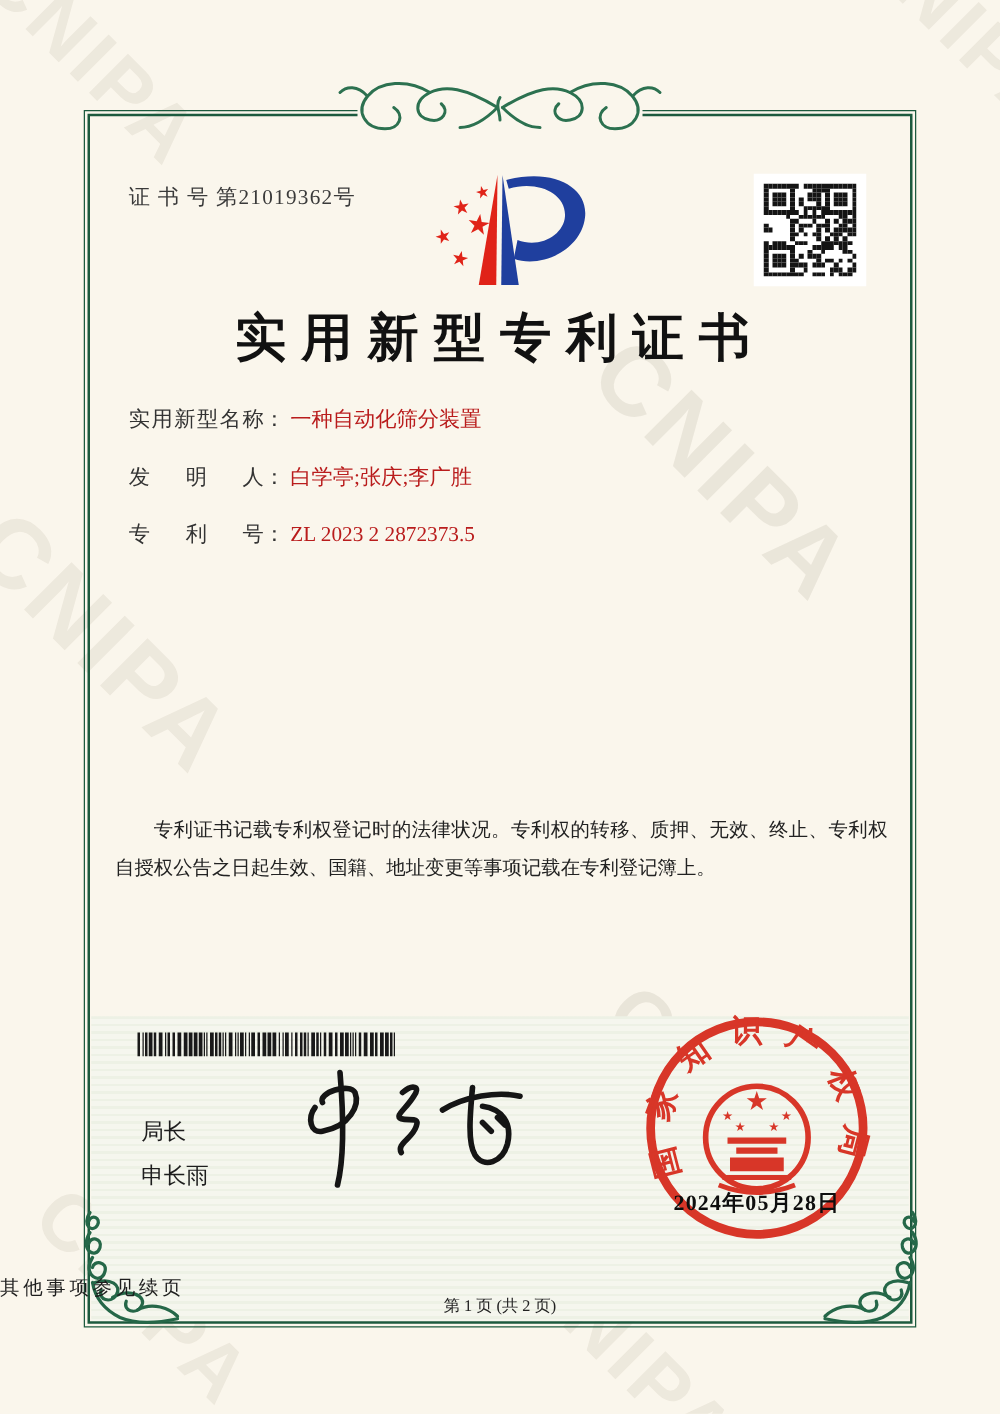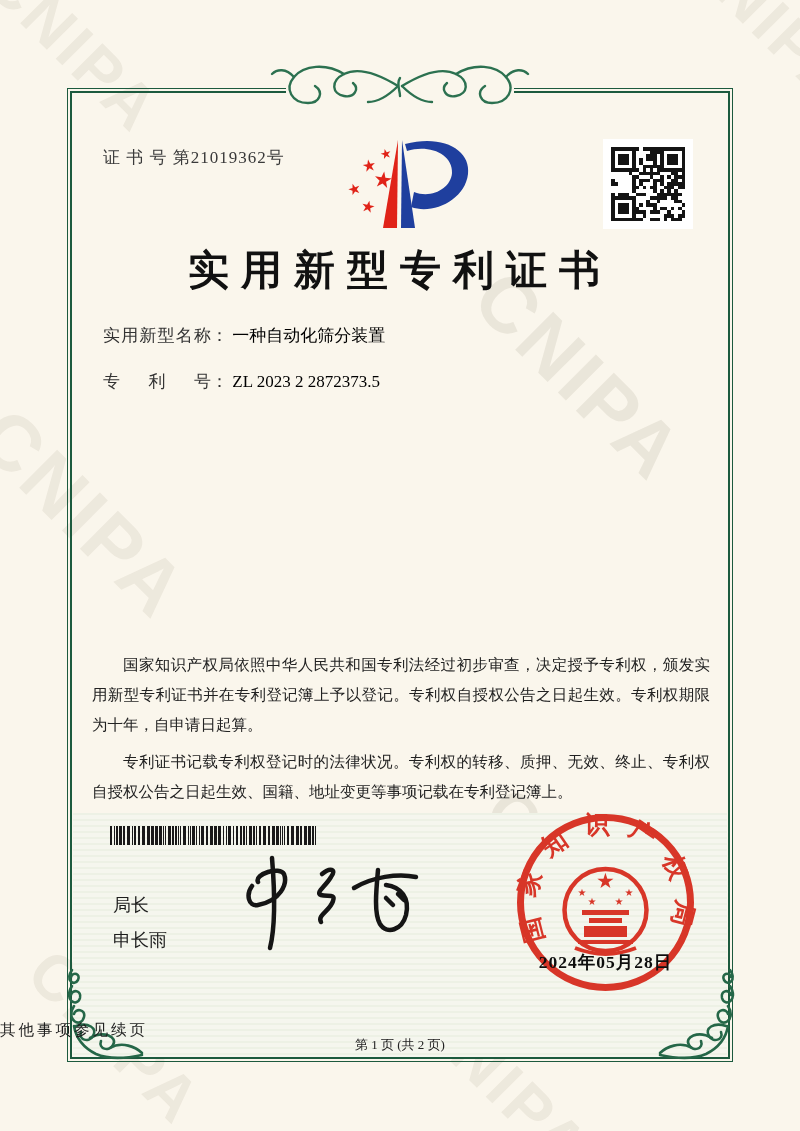--- a/index.html
+++ b/index.html
@@ -24,21 +24,21 @@
   .qr{position:absolute;left:8px;top:8px;width:74px;height:74px;}
   .qr i{position:absolute;width:3.6px;height:3.6px;background:#141414;}
   .title{position:absolute;left:0;top:243px;width:100%;text-align:center;z-index:3;
          font-size:41px;font-weight:bold;letter-spacing:12px;color:#111;}
   
   .fields{position:absolute;left:103px;top:325px;width:600px;z-index:3;font-size:17px;}
   .frow{margin-bottom:24px;line-height:22px;white-space:nowrap;}
   .flabel{display:inline-block;width:108px;text-align:justify;text-align-last:justify;vertical-align:top;color:#333;}
   .flabel2{display:inline-block;width:100px;text-align:justify;text-align-last:justify;vertical-align:top;color:#333;margin-left:44px;}
   .fcolon{color:#333;}
-  .fvalue{color:#000000;}
+  .fvalue{color:#b91c1c;}
   
   .paras{position:absolute;left:92px;top:650px;width:618px;z-index:3;
          font-size:15.5px;line-height:1.95;text-align:justify;color:#222;}
   .paras p{margin:0 0 6px 0;text-indent:2em;}
   
   .barcode{position:absolute;left:110px;top:826px;height:19px;z-index:3;font-size:0;}
   .barcode i{display:inline-block;height:19px;background:#191919;vertical-align:top;}
   .signer-title{position:absolute;left:113px;top:893px;z-index:3;font-size:18px;
         font-family:"Liberation Sans","DejaVu Sans",sans-serif;color:#1d1d1d;}
   .signer-name{position:absolute;left:113px;top:928px;z-index:3;font-size:18px;
@@ -373,27 +373,30 @@
 </div>
 
 <div class="title">实用新型专利证书</div>
 
 <div class="fields">
   <div class="frow">
     <span class="flabel">实用新型名称</span><span class="fcolon">：</span>
     <span class="fvalue">一种自动化筛分装置</span>
   </div>
   <div class="frow">
+    <span class="flabel">发明人</span><span class="fcolon">：</span>
+    <span class="fvalue">白学亭;张庆;李广胜</span>
+  </div>
+  <div class="frow">
     <span class="flabel">专利号</span><span class="fcolon">：</span>
     <span class="fvalue">ZL 2023 2 2872373.5</span>
   </div>
 </div>
 
 <div class="paras">
-  <p>国家知识产权局依照中华人民共和国专利法经过初步审查，决定授予专利权，颁发实用新型专利证书并在专利登记簿上予以登记。专利权自授权公告之日起生效。专利权期限为十年，自申请日起算。</p>
   <p>专利证书记载专利权登记时的法律状况。专利权的转移、质押、无效、终止、专利权自授权公告之日起生效、国籍、地址变更等事项记载在专利登记簿上。</p>
 </div>
 
 <div class="barcode"><i style="width:2px;margin-right:2px"></i><i style="width:1px;margin-right:1px"></i><i style="width:2px;margin-right:1px"></i><i style="width:3px;margin-right:1px"></i><i style="width:2px;margin-right:2px"></i><i style="width:3px;margin-right:2px"></i><i style="width:1px;margin-right:1px"></i><i style="width:2px;margin-right:2px"></i><i style="width:2px;margin-right:2px"></i><i style="width:3px;margin-right:2px"></i><i style="width:3px;margin-right:1px"></i><i style="width:3px;margin-right:1px"></i><i style="width:3px;margin-right:1px"></i><i style="width:3px;margin-right:1px"></i><i style="width:1px;margin-right:1px"></i><i style="width:1px;margin-right:2px"></i><i style="width:3px;margin-right:1px"></i><i style="width:2px;margin-right:1px"></i><i style="width:2px;margin-right:1px"></i><i style="width:1px;margin-right:1px"></i><i style="width:1px;margin-right:2px"></i><i style="width:3px;margin-right:2px"></i><i style="width:1px;margin-right:1px"></i><i style="width:1px;margin-right:1px"></i><i style="width:3px;margin-right:1px"></i><i style="width:1px;margin-right:2px"></i><i style="width:1px;margin-right:1px"></i><i style="width:3px;margin-right:2px"></i><i style="width:2px;margin-right:2px"></i><i style="width:3px;margin-right:1px"></i><i style="width:3px;margin-right:1px"></i><i style="width:3px;margin-right:2px"></i><i style="width:1px;margin-right:2px"></i><i style="width:1px;margin-right:1px"></i><i style="width:3px;margin-right:2px"></i><i style="width:1px;margin-right:2px"></i><i style="width:2px;margin-right:2px"></i><i style="width:2px;margin-right:1px"></i><i style="width:2px;margin-right:1px"></i><i style="width:1px;margin-right:2px"></i><i style="width:3px;margin-right:1px"></i><i style="width:2px;margin-right:1px"></i><i style="width:1px;margin-right:2px"></i><i style="width:2px;margin-right:2px"></i><i style="width:3px;margin-right:2px"></i><i style="width:2px;margin-right:2px"></i><i style="width:3px;margin-right:1px"></i><i style="width:3px;margin-right:1px"></i><i style="width:1px;margin-right:1px"></i><i style="width:1px;margin-right:1px"></i><i style="width:1px;margin-right:2px"></i><i style="width:2px;margin-right:2px"></i><i style="width:3px;margin-right:2px"></i><i style="width:3px;margin-right:1px"></i><i style="width:2px;margin-right:2px"></i><i style="width:3px;margin-right:1px"></i><i style="width:3px;margin-right:1px"></i><i style="width:2px;margin-right:1px"></i><i style="width:1px;margin-right:2px"></i></div>
 
 <div class="signer-title">局长</div>
 <div class="signer-name">申长雨</div>
 
 <svg class="sig" width="210" height="104" viewBox="0 0 210 104">
   <g stroke="#151515" stroke-width="4.5" fill="none" stroke-linecap="round" stroke-linejoin="round">

